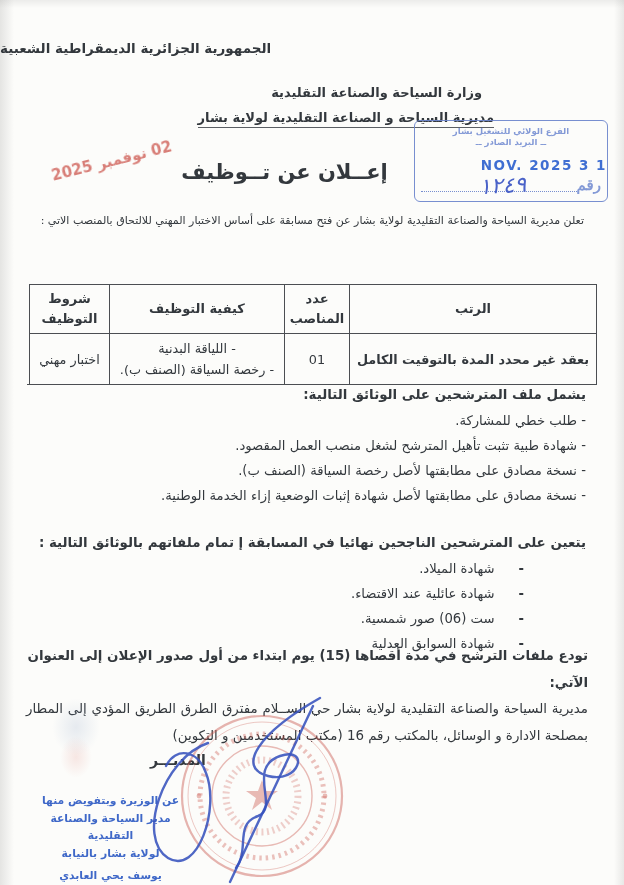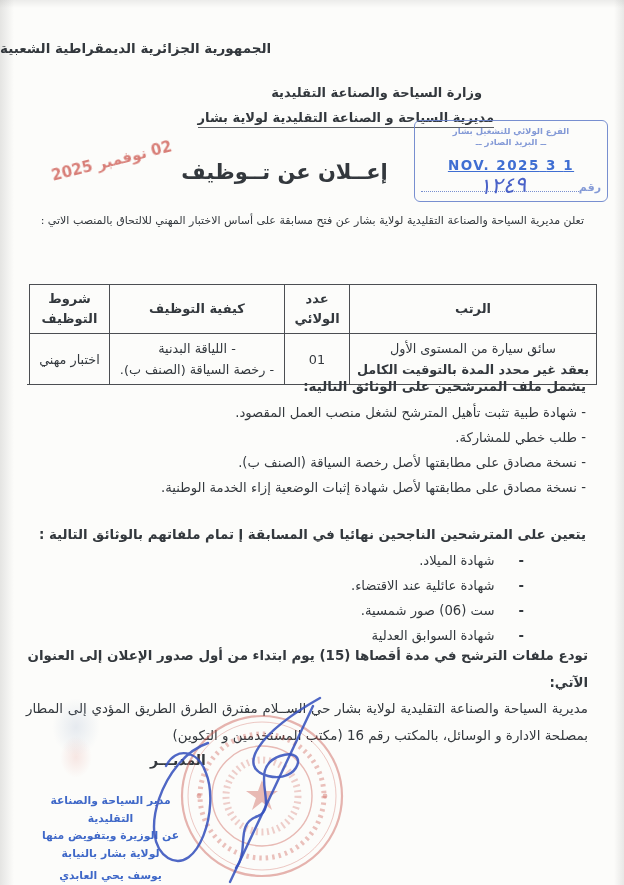--- a/index.html
+++ b/index.html
@@ -24,25 +24,25 @@
     font-size:13.5px;font-weight:700;letter-spacing:0.2px;}
   .hdr-ministry{position:absolute;top:85px;right:142px;font-size:13px;font-weight:700;}
   .hdr-directorate{position:absolute;top:110px;right:130px;font-size:13px;font-weight:700;
     border-bottom:1px solid #5a5e63;padding-bottom:2px;}
 
   .reg-stamp{position:absolute;left:400px;top:120px;width:192px;height:80px;
     border:1.6px solid #6d86cd;border-radius:6px;opacity:0.92;margin-left:14px;}
   .reg-line1,.reg-line2{font-size:8.5px;color:#7a92d4;text-align:center;line-height:11px;
     filter:blur(0.3px);font-weight:700;}
   .reg-line1{margin-top:5px;}
-  .reg-date{margin-top:9px;text-align:center;font-size:13.5px;color:#2f63cf;
-    font-weight:700;letter-spacing:1.5px;filter:blur(0.2px);text-decoration:underline;}
+  .reg-date{margin-top:9px;font-size:13.5px;color:#2f63cf;
+    font-weight:700;letter-spacing:1.5px;filter:blur(0.2px);}
   .reg-numrow{position:absolute;left:6px;right:6px;bottom:5px;height:22px;
     display:flex;align-items:flex-end;}
-  .reg-num-label{font-size:11px;color:#7a92d4;font-weight:700;padding-bottom:2px;}
+  .reg-num-label{font-size:15px;color:#7a92d4;font-weight:700;padding-bottom:2px;font-family:Liberation Serif, serif;}
   .reg-dots{flex:1;border-bottom:1.6px dotted #6d86cd;height:1px;margin-bottom:4px;}
   .reg-number{position:absolute;left:58px;bottom:-2px;font-size:22px;color:#3b55c4;
     font-style:italic;transform:rotate(-3deg);font-weight:500;letter-spacing:2px;}
 
   .red-date{position:absolute;left:50px;top:152px;transform:rotate(-14deg);
     color:#cf5f57;font-size:15px;font-weight:600;letter-spacing:1px;opacity:0.8;
     filter:blur(0.3px);white-space:nowrap;}
 
   .doc-title{position:absolute;top:160px;left:0;right:55px;text-align:center;
     font-size:21px;font-weight:700;letter-spacing:0.3px;}
@@ -55,21 +55,21 @@
     border:1.3px solid #4b4e52;border-left:none;border-top:none;
     background:transparent;font-size:12.8px;}
   .jobs-table .cell{border-left:1.1px solid #4b4e52;border-top:1.1px solid #4b4e52;
     display:flex;flex-direction:column;justify-content:center;align-items:center;
     text-align:center;padding:4px 4px;box-sizing:border-box;}
   .jobs-table .head{height:49px;font-weight:700;line-height:20px;font-size:13px;}
   .jobs-table .body{min-height:44px;line-height:21px;}
   .rank-l2{font-weight:700;}
   .cell-top{justify-content:flex-start;padding-top:6px;}
 
-  .sec{position:absolute;right:38px;left:28px;font-size:13.2px;}
+  .sec{position:absolute;right:38px;left:28px;font-size:13.2px;margin-top:8px;}
   .sec-file{top:379px;}
   .sec-title{font-weight:700;margin-bottom:11px;font-size:13.4px;}
   .sec-item{font-weight:500;margin-bottom:10px;line-height:15px;}
   .sec-success{top:527px;}
   .s2-item{display:flex;gap:24px;margin-right:62px;font-weight:500;margin-bottom:10px;line-height:15px;}
   .s2-dash{font-weight:700;}
 
   .closing{position:absolute;top:643px;right:36px;left:26px;font-size:13.4px;line-height:26.5px;}
   .closing-l1{font-weight:700;}
   .closing-l2{font-weight:500;text-align:justify;}
@@ -113,40 +113,39 @@
   </div>
 
   <div class="red-date">02 نوفمبر 2025</div>
 
   <div class="doc-title">إعــلان عن تــوظيف</div>
 
   <div class="intro">تعلن مديرية السياحة والصناعة التقليدية لولاية بشار عن فتح مسابقة على أساس الاختبار المهني للالتحاق بالمنصب الاتي :</div>
 
   <div class="jobs-table">
     <div class="cell head">الرتب</div>
-    <div class="cell head">عدد الولائي</div>
+    <div class="cell head">عدد المناصب</div>
     <div class="cell head">كيفية التوظيف</div>
     <div class="cell head">شروط التوظيف</div>
 
     <div class="cell body">
-      <div>سائق سيارة من المستوى الأول</div>
       <div class="rank-l2">بعقد غير محدد المدة بالتوقيت الكامل</div>
     </div>
     <div class="cell body cell-top">01</div>
     <div class="cell body">
       <div>- اللياقة البدنية</div>
       <div>- رخصة السياقة (الصنف ب).</div>
     </div>
     <div class="cell body cell-top">اختبار مهني</div>
   </div>
 
   <div class="sec sec-file">
     <div class="sec-title">يشمل ملف المترشحين على الوثائق التالية:</div>
+    <div class="sec-item">- طلب خطي للمشاركة.</div>
     <div class="sec-item">- شهادة طبية تثبت تأهيل المترشح لشغل منصب العمل المقصود.</div>
-    <div class="sec-item">- طلب خطي للمشاركة.</div>
     <div class="sec-item">- نسخة مصادق على مطابقتها لأصل رخصة السياقة (الصنف ب).</div>
     <div class="sec-item">- نسخة مصادق على مطابقتها لأصل شهادة إثبات الوضعية إزاء الخدمة الوطنية.</div>
   </div>
 
   <div class="sec sec-success">
     <div class="sec-title">يتعين على المترشحين الناجحين نهائيا في المسابقة إ تمام ملفاتهم بالوثائق التالية :</div>
     <div class="s2-item">
       <span class="s2-dash">-</span>
       <span>شهادة الميلاد.</span>
     </div>
@@ -165,22 +164,22 @@
   </div>
 
   <div class="closing">
     <div class="closing-l1">تودع ملفات الترشح في مدة أقصاها (15) يوم ابتداء من أول صدور الإعلان إلى العنوان الآتي:</div>
     <div class="closing-l2">مديرية السياحة والصناعة التقليدية لولاية بشار حي الســلام مفترق الطرق الطريق المؤدي إلى المطار بمصلحة الادارة و الوسائل، بالمكتب رقم 16 (مكتب المستخدمين و التكوين)</div>
   </div>
 
   <div class="director">المديـــر</div>
 
   <div class="delegation">
+    <div>عن الوزيرة وبتفويض منها</div>
     <div>مدير السياحة والصناعة التقليدية</div>
-    <div>عن الوزيرة وبتفويض منها</div>
     <div>لولاية بشار بالنيابة</div>
     <div class="dl-name">يوسف يحي العابدي</div>
   </div>
 
   <svg class="round-stamp" viewBox="0 0 172 172" xmlns="http://www.w3.org/2000/svg">
     <circle cx="86" cy="86" r="80" fill="none" stroke="rgba(201,86,76,0.55)" stroke-width="2.2"></circle>
     <circle cx="86" cy="86" r="74" fill="none" stroke="rgba(201,86,76,0.4)" stroke-width="1"></circle>
     <circle cx="86" cy="86" r="50" fill="none" stroke="rgba(201,86,76,0.5)" stroke-width="1.4"></circle>
     <circle cx="86" cy="86" r="62" fill="none" stroke="rgba(201,86,76,0.45)" stroke-width="5" stroke-dasharray="2.5 4"></circle>
     <circle cx="86" cy="86" r="36" fill="none" stroke="rgba(201,86,76,0.35)" stroke-width="7" stroke-dasharray="2 3.5"></circle>

